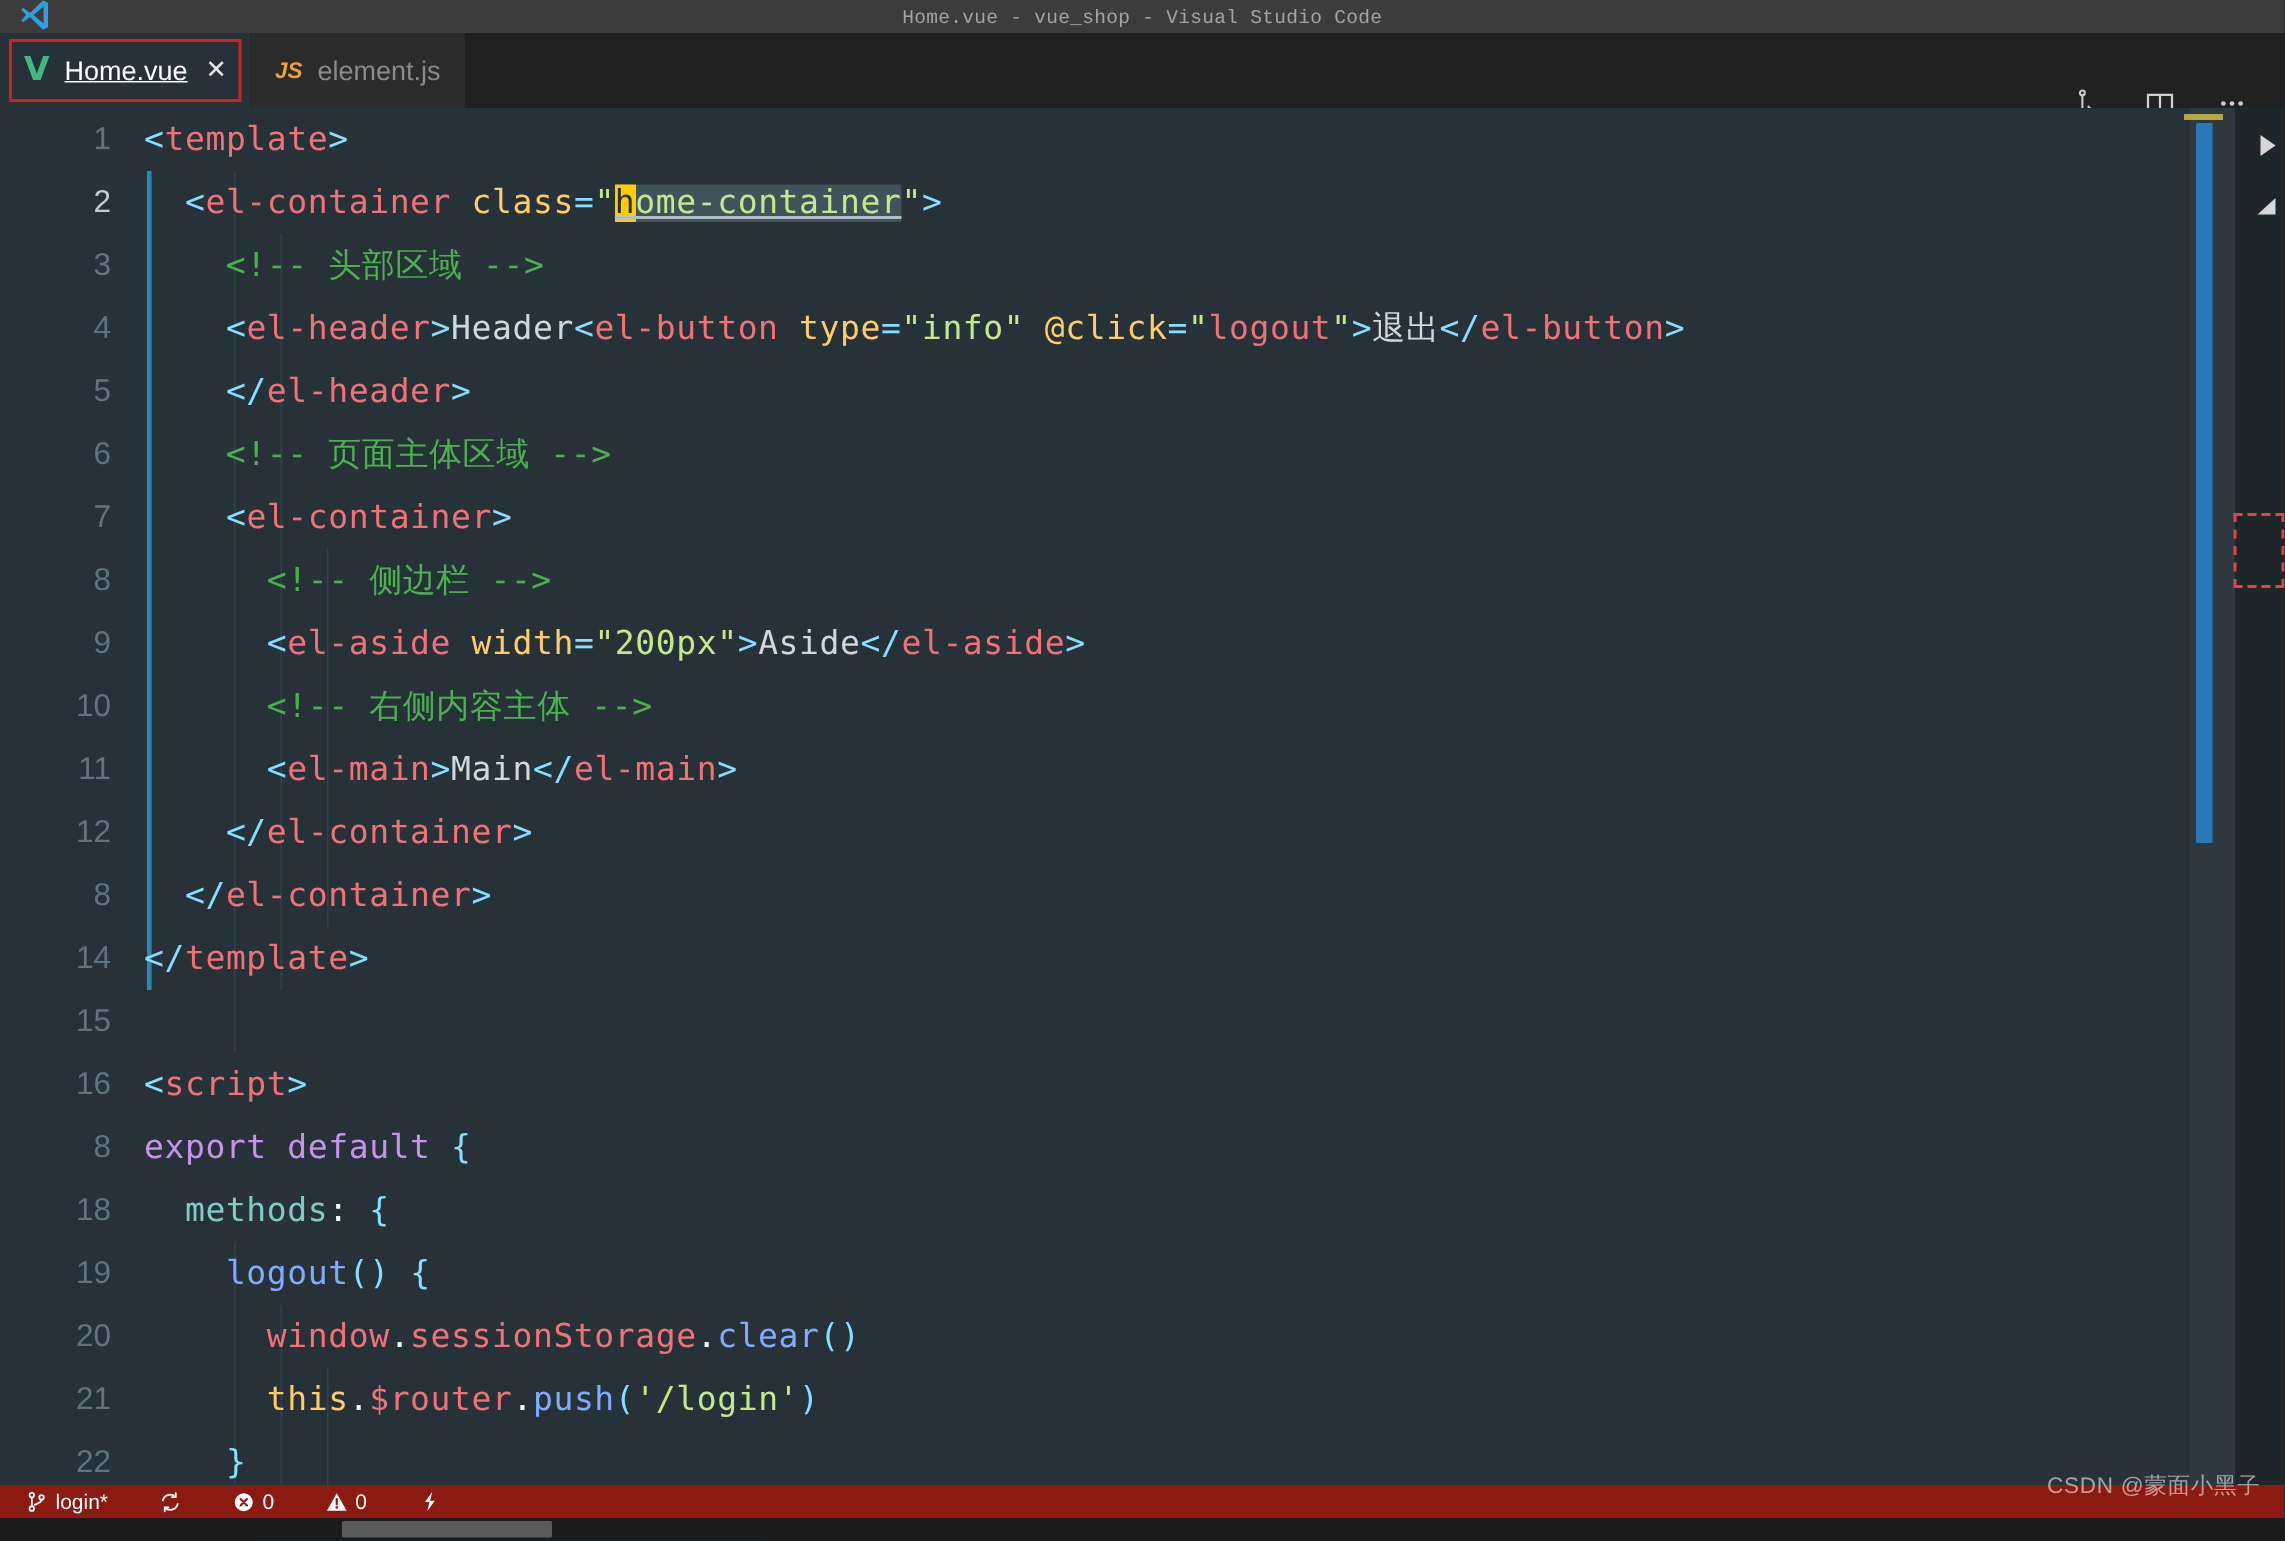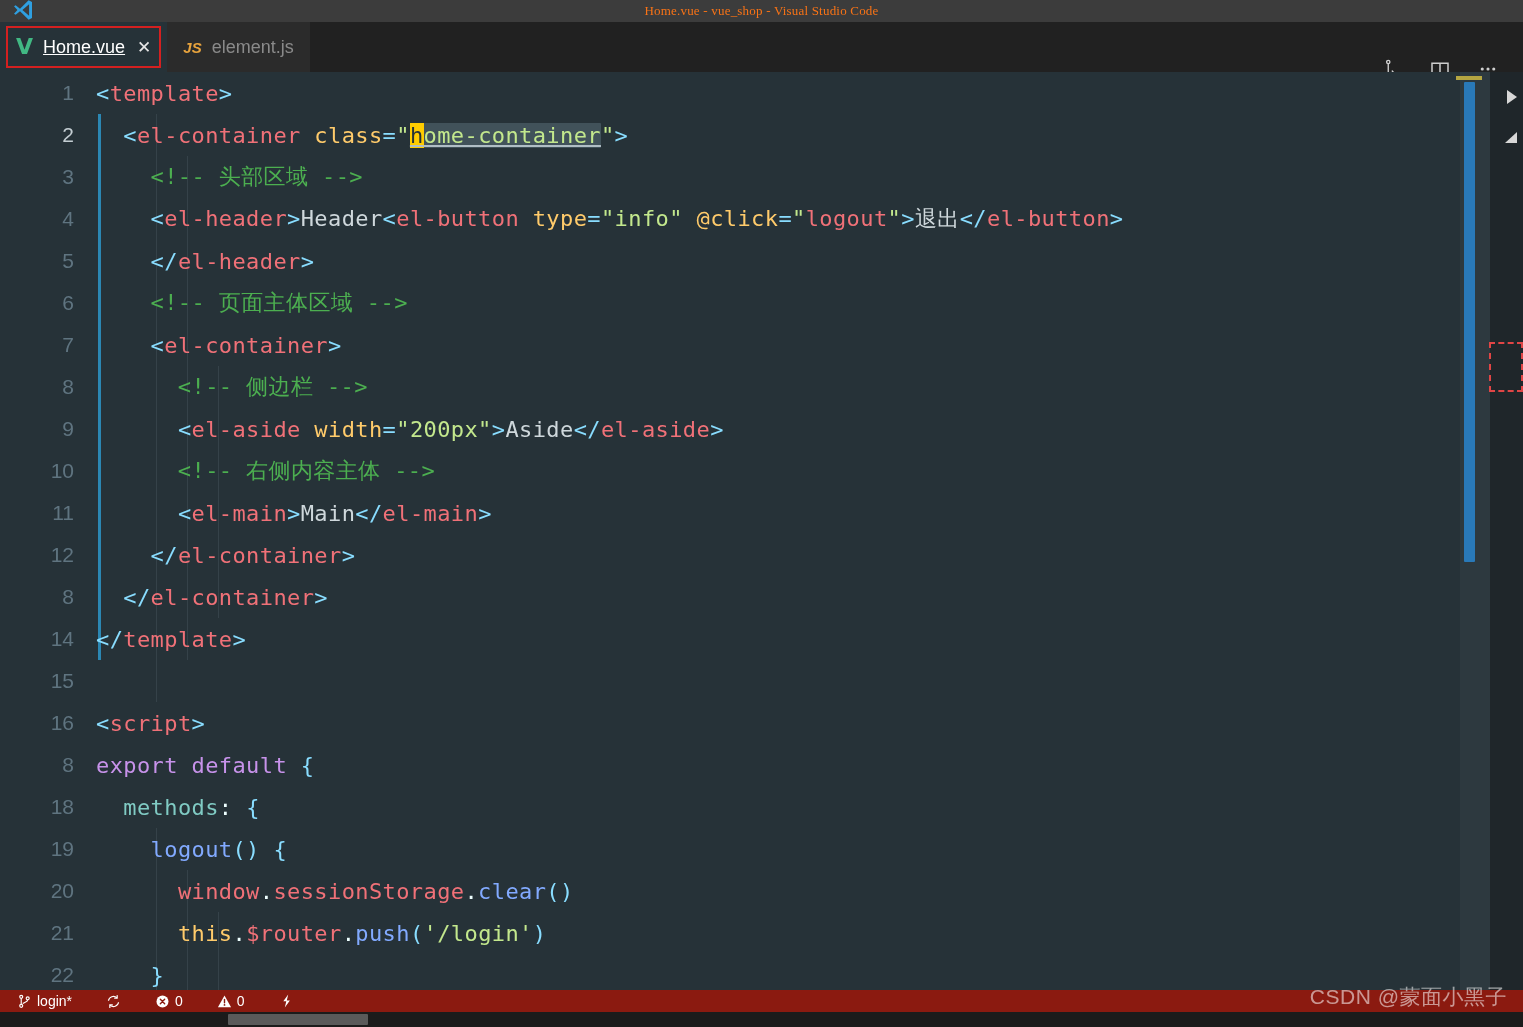--- a/index.html
+++ b/index.html
@@ -7,21 +7,21 @@
   body { font-family:"DejaVu Sans", sans-serif; }
 
   #app { position:relative; width:1523px; height:1027px; background:#263238; }
 
   
   .titlebar {
     position:absolute; top:0; left:0; width:1523px; height:22px;
     background:#3c3c3c; display:flex; align-items:center; justify-content:center;
   }
   .titlebar-text {
-    font-size:13px; color:#f97316; font-family:Liberation Serif, serif;
+    font-size:13px; color:#a3a3a3; font-family:Liberation Mono, monospace;
     letter-spacing:.2px; white-space:nowrap;
   }
   .vs-logo {
     position:absolute; left:10px; top:-2px; width:26px; height:24px;
   }
 
   
   .tabbar {
     position:absolute; top:22px; left:0; width:1523px; height:50px;
     background:#212121; display:flex; align-items:stretch;
@@ -136,22 +136,22 @@
 
   .hscroll-track {
     position:absolute; bottom:0; left:0; width:1523px; height:15px; background:#1b1b1b;
   }
   .hscroll-thumb {
     position:absolute; bottom:2px; left:228px; width:140px; height:11px;
     background:#5a5a5a; border-radius:1px;
   }
 
   .watermark {
-    position:absolute; bottom:16px; right:16px;
-    font-family:"Liberation Sans", sans-serif; font-size:21px;
+    position:absolute; bottom:27px; right:16px;
+    font-family:"Liberation Sans", sans-serif; font-size:15px;
     color:rgba(255,255,255,.55); letter-spacing:.5px; pointer-events:none;
     white-space:nowrap;
   }
 </style>
 </head>
 <body>
 
 <div id="app">
 
   <div class="titlebar">

